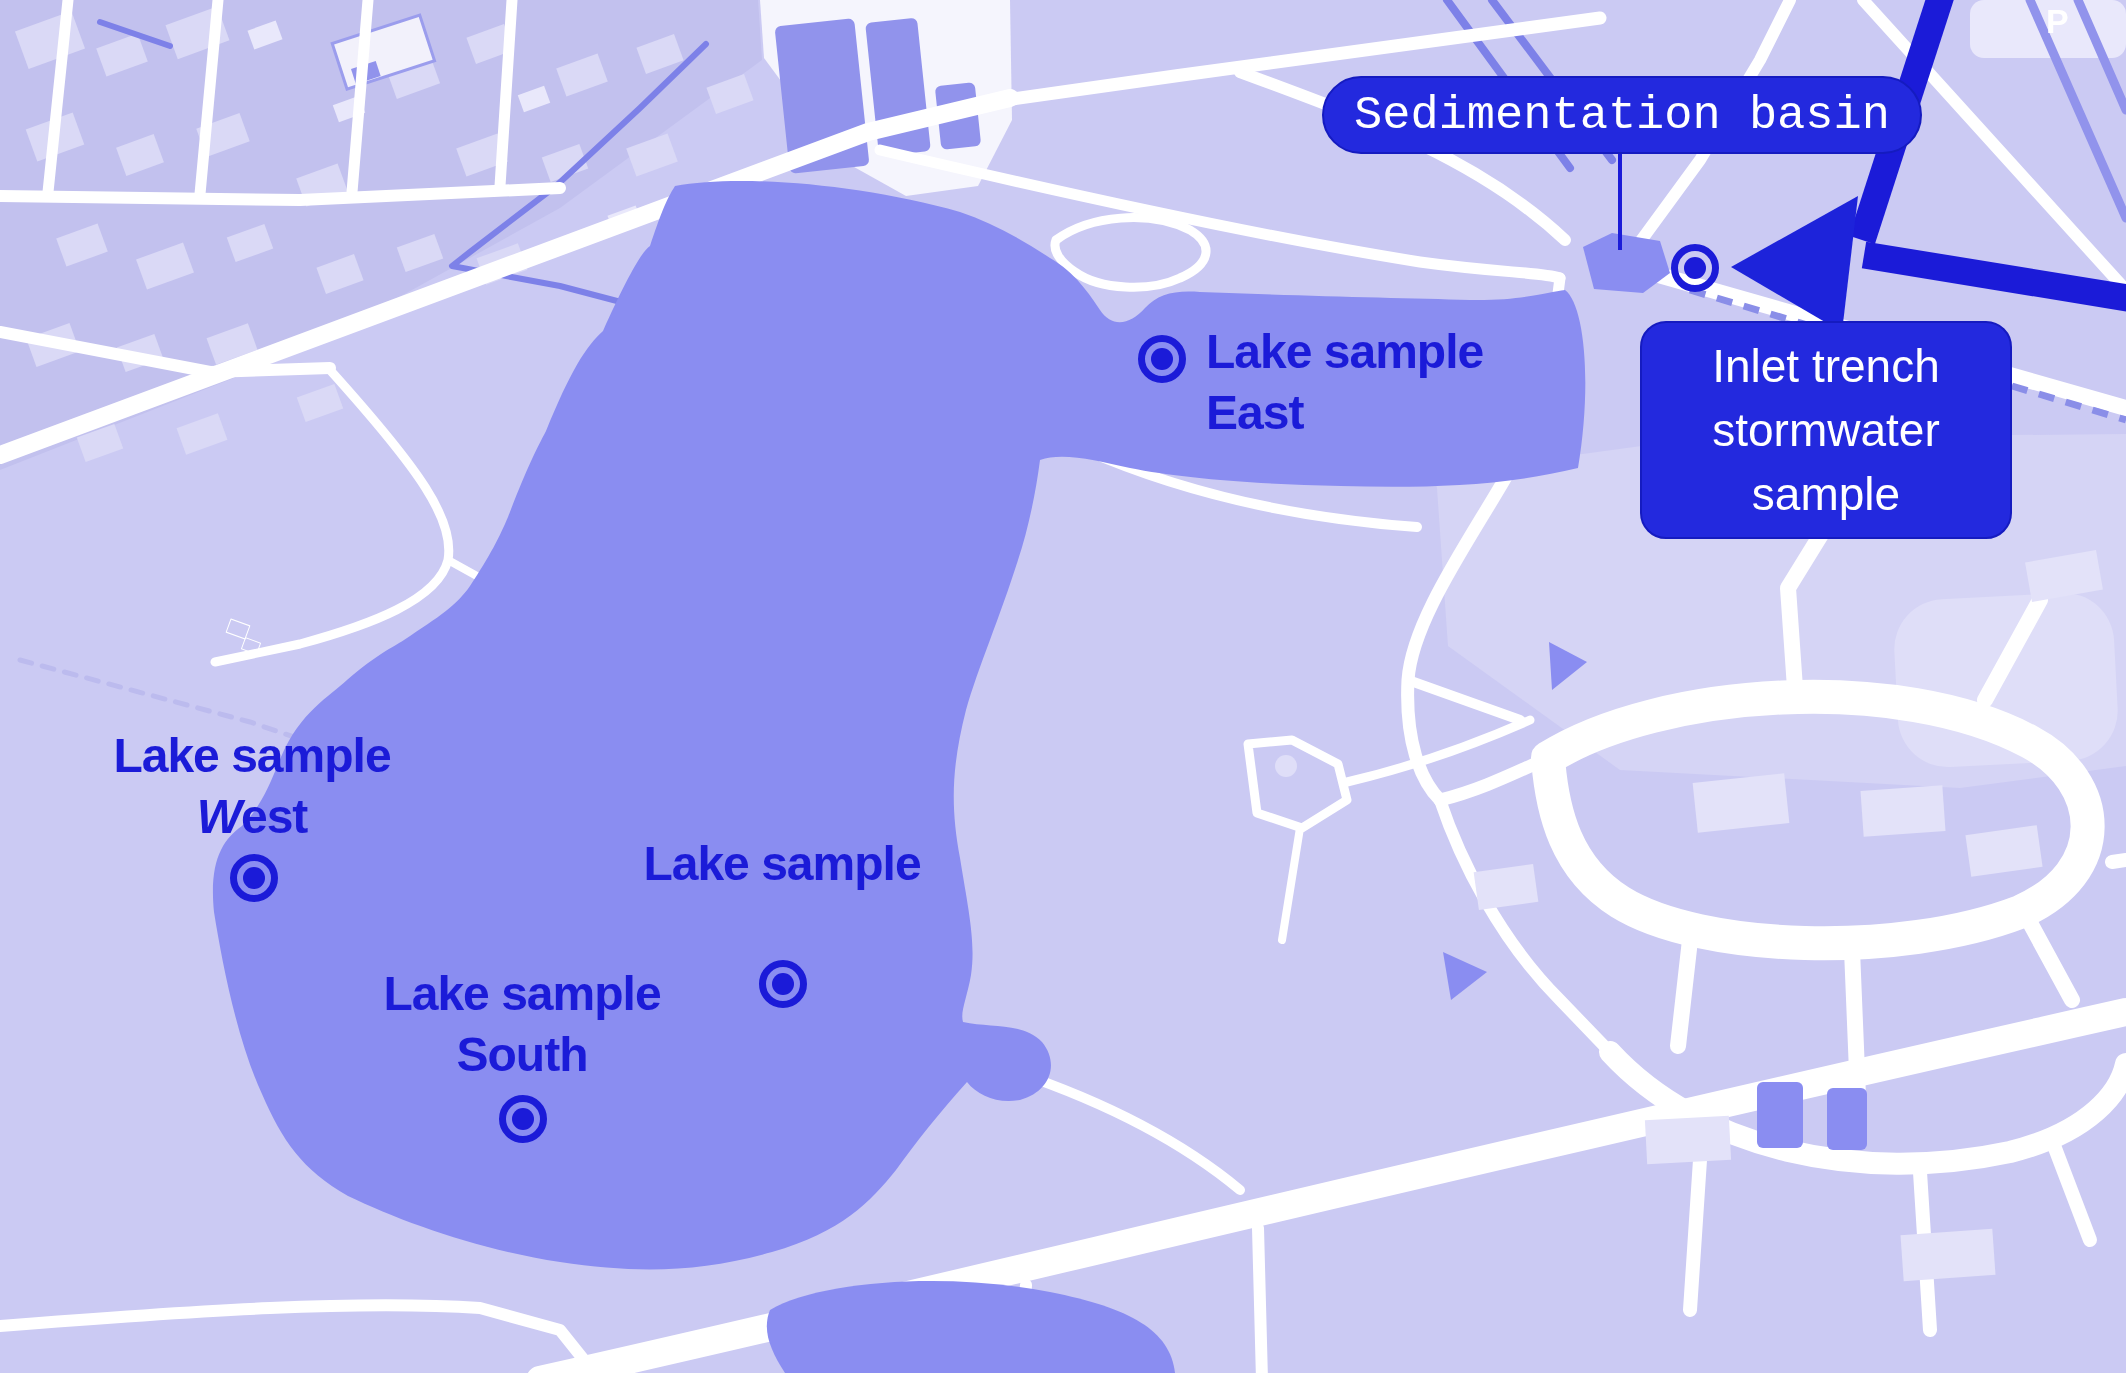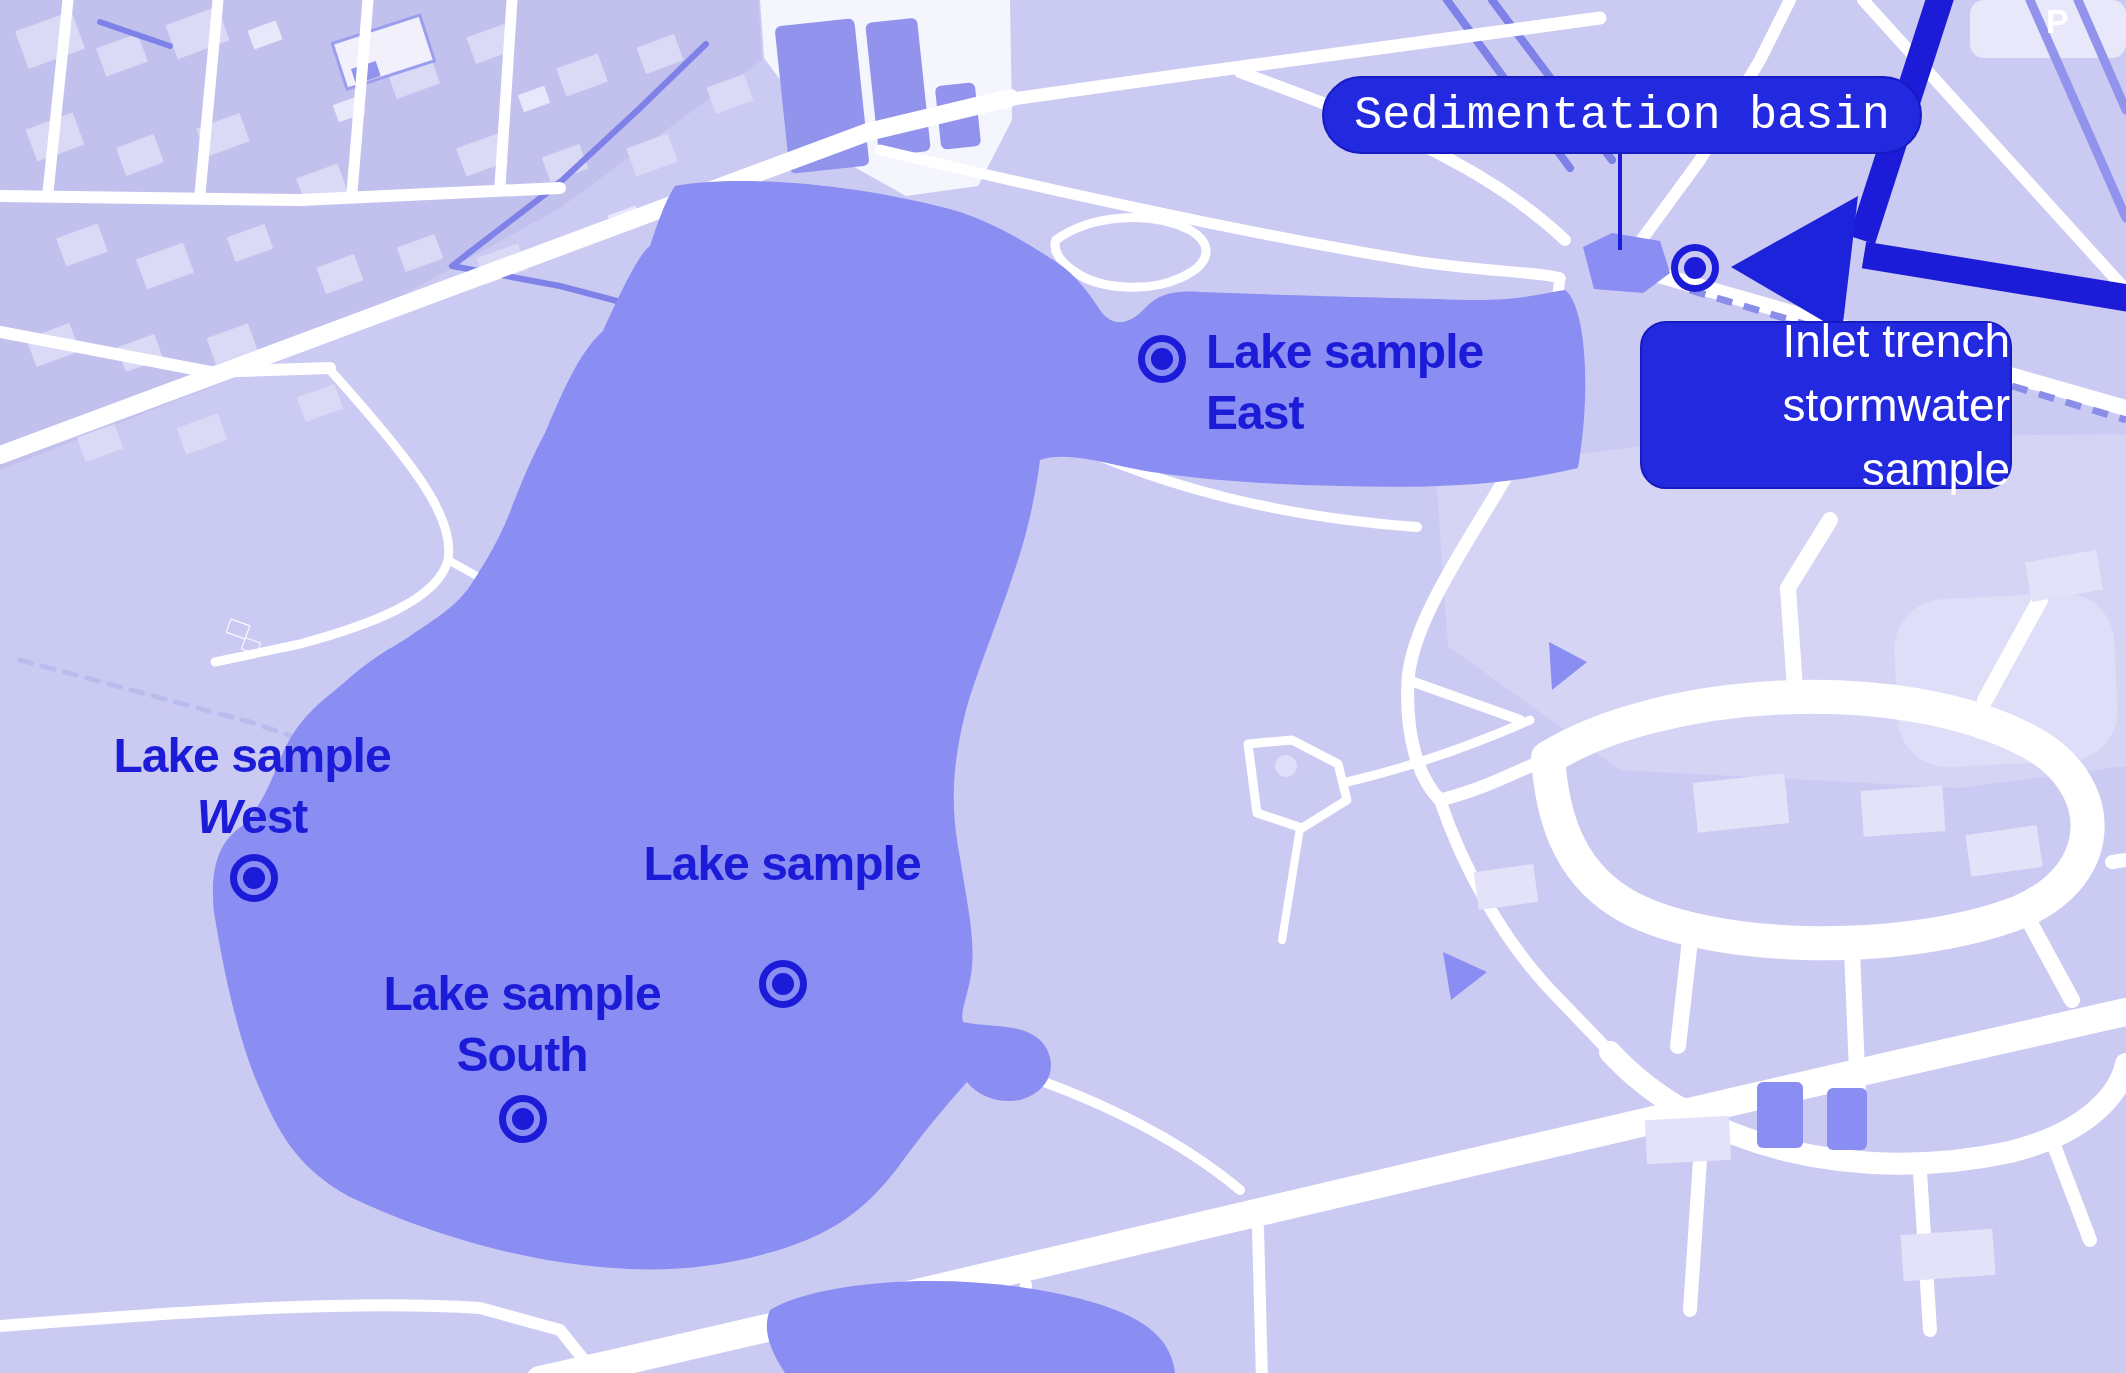--- a/index.html
+++ b/index.html
@@ -59,24 +59,24 @@
 
   
   .callout-pill{
     position:absolute;left:1322px;top:76px;width:600px;height:78px;
     background:var(--callout_background);border:2px solid var(--callout_border);
     border-radius:44px;box-sizing:border-box;
     display:flex;align-items:center;justify-content:center;
     color:var(--callout_text);font-size:47px;letter-spacing:0px;font-family:Liberation Mono, monospace;
   }
   .callout-box{
-    position:absolute;left:1640px;top:321px;width:372px;height:168px;
+    position:absolute;left:1640px;top:321px;width:372px;height:218px;
     background:var(--callout_background);border:2px solid var(--callout_border);
     border-radius:26px;box-sizing:border-box;
-    display:flex;flex-direction:column;align-items:flex-end;justify-content:center;
+    display:flex;flex-direction:column;align-items:center;justify-content:center;
     color:var(--callout_text);font-size:46px;line-height:64px;text-align:center;
   }
   .p-icon{
     position:absolute;left:2046px;top:2px;color:#fff;font-weight:bold;font-size:34px;
   }
 </style>
 </head>
 <body>
 
 <div class="stage">

